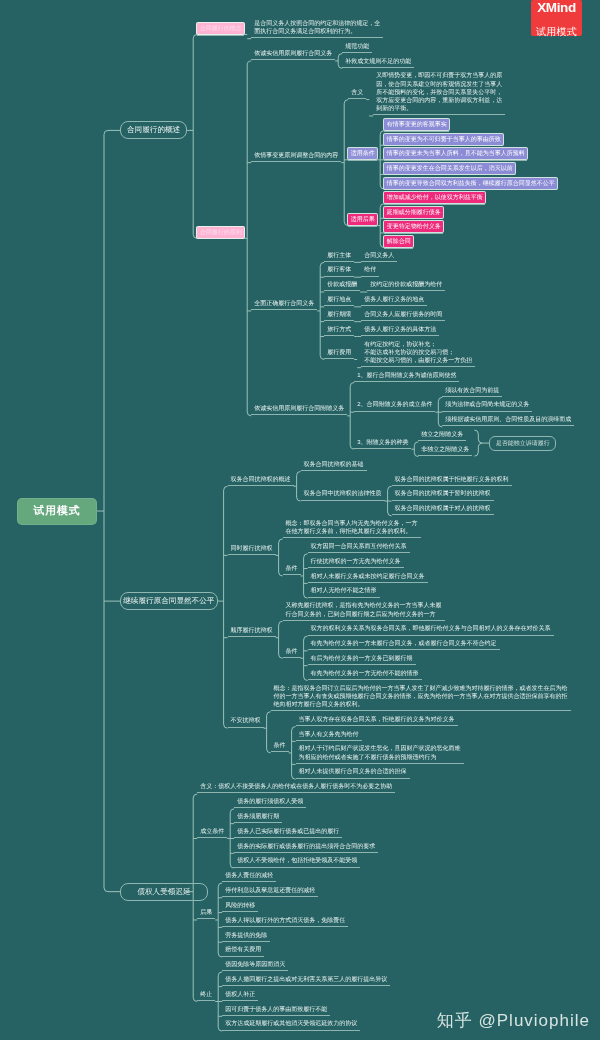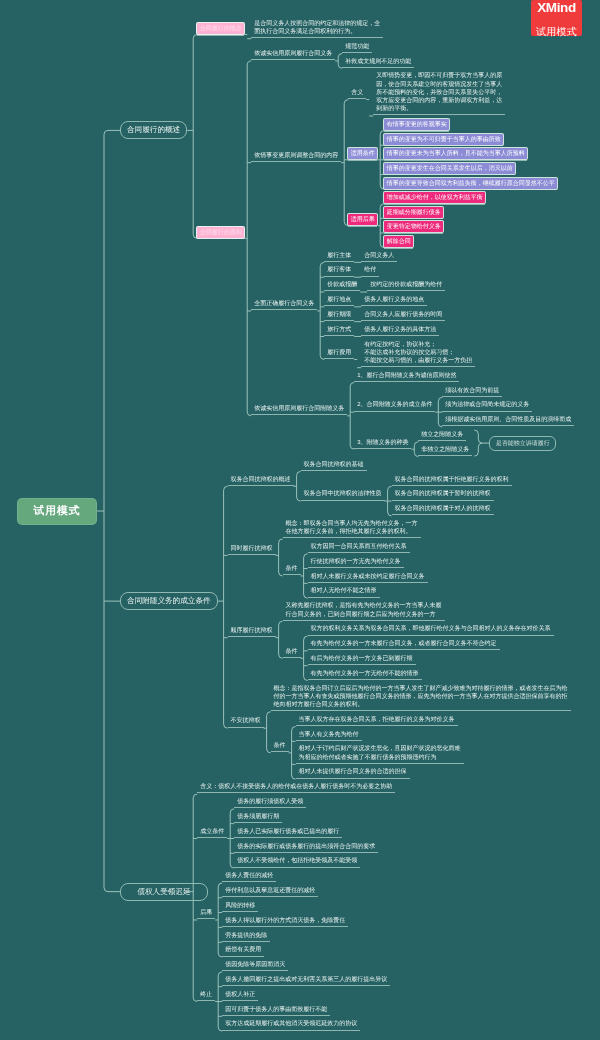--- a/index.html
+++ b/index.html
@@ -71,20 +71,21 @@
       <path d="M 218.2 886.9300000000001 L 218.2 953.0300000000003 M 215.2 919.9800000000001 L 218.2 919.9800000000001 M 218.2 886.9300000000001 Q 218.2 882.9300000000001 222.2 882.9300000000001 L 222.2 882.9300000000001 M 218.2 897.7500000000001 L 222.2 897.7500000000001 M 218.2 912.5700000000002 L 222.2 912.5700000000002 M 218.2 927.3900000000002 L 222.2 927.3900000000002 M 218.2 942.2100000000003 L 222.2 942.2100000000003 M 218.2 953.0300000000003 Q 218.2 957.0300000000003 222.2 957.0300000000003 L 222.2 957.0300000000003 " fill="none" stroke="#9cc2bc" stroke-width="1"></path>
       <path d="M 218.2 975.85 L 218.2 1027.13 M 215.2 1001.4900000000001 L 218.2 1001.4900000000001 M 218.2 975.85 Q 218.2 971.85 222.2 971.85 L 222.2 971.85 M 218.2 986.6700000000001 L 222.2 986.6700000000001 M 218.2 1001.4900000000001 L 222.2 1001.4900000000001 M 218.2 1016.3100000000002 L 222.2 1016.3100000000002 M 218.2 1027.13 Q 218.2 1031.13 222.2 1031.13 L 222.2 1031.13 " fill="none" stroke="#9cc2bc" stroke-width="1"></path>
       <path d="M 193.2 798.01 L 193.2 997.4900000000001 M 187.2 891.6500000000001 L 193.2 891.6500000000001 M 193.2 798.01 Q 193.2 794.01 197.2 794.01 L 197.2 794.01 M 193.2 838.4700000000001 L 197.2 838.4700000000001 M 193.2 919.9800000000001 L 197.2 919.9800000000001 M 193.2 997.4900000000001 Q 193.2 1001.4900000000001 197.2 1001.4900000000001 L 197.2 1001.4900000000001 " fill="none" stroke="#9cc2bc" stroke-width="1"></path>
       <path d="M 104 134.40375 L 104 887.6500000000001 M 97 511.026875 L 104 511.026875 M 104 134.40375 Q 104 130.40375 108 130.40375 L 120 130.40375 M 104 601.1174999999998 L 120 601.1174999999998 M 104 887.6500000000001 Q 104 891.6500000000001 108 891.6500000000001 L 120 891.6500000000001 " fill="none" stroke="#9cc2bc" stroke-width="1"></path>
       <path d="M 474.32 430.09 Q 478.32 430.09 478.32 434.09 L 478.32 439.09999999999997 Q 478.32 443.09999999999997 482.32 443.09999999999997 M 482.32 443.09999999999997 L 489.32 443.09999999999997 M 474.32 456.10999999999996 Q 478.32 456.10999999999996 478.32 452.10999999999996 L 478.32 447.09999999999997 Q 478.32 443.09999999999997 482.32 443.09999999999997" fill="none" stroke="#9cc2bc" stroke-width="1"></path>
     </svg>
   <div id="badge">
     <div class="b1">XMind</div>
     <div class="b2">试用模式</div>
   </div>
+  <div id="watermark">知乎 @Pluviophile</div>
 <div class="ulx" style="left: 197.2px; top: 34.51px; width: 47px;"></div>
     <div class="ulx" style="left: 384.2px; top: 130.59px; width: 65px;"></div>
     <div class="ulx" style="left: 384.2px; top: 145.21px; width: 119px;"></div>
     <div class="ulx" style="left: 384.2px; top: 159.83px; width: 143px;"></div>
     <div class="ulx" style="left: 384.2px; top: 174.45px; width: 131px;"></div>
     <div class="ulx" style="left: 384.2px; top: 189.07px; width: 173px;"></div>
     <div class="ulx" style="left: 348.2px; top: 159.83px; width: 29px;"></div>
     <div class="ulx" style="left: 384.2px; top: 203.69px; width: 101px;"></div>
     <div class="ulx" style="left: 384.2px; top: 218.31px; width: 59px;"></div>
     <div class="ulx" style="left: 384.2px; top: 232.93px; width: 59px;"></div>
@@ -183,21 +184,21 @@
     </div>
     <div class="node n-plain" style="left: 295.6px; top: 714.83px; width: 162px; height: 11.2px; font-size: 6px;">当事人双方存在双务合同关系，拒绝履行的义务为对价义务</div>
     <div class="node n-plain" style="left: 295.6px; top: 729.65px; width: 66px; height: 11.2px; font-size: 6px;">当事人有义务先为给付</div>
     <div class="node n-plain" style="left: 295.6px; top: 744.47px; width: 168px; height: 19.4px; font-size: 6px;">
       <span class="ln">相对人于订约后财产状况发生恶化，且因财产状况的恶化而难</span>
       <span class="ln">为相应的给付或者实施了不履行债务的预期违约行为</span>
     </div>
     <div class="node n-plain" style="left: 295.6px; top: 767.49px; width: 114px; height: 11.2px; font-size: 6px;">相对人未提供履行合同义务的合适的担保</div>
     <div class="node n-plain" style="left: 270.6px; top: 741.16px; width: 18px; height: 11.2px; font-size: 6px;">条件</div>
     <div class="node n-plain" style="left: 227.6px; top: 716.485px; width: 36px; height: 11.2px; font-size: 6px;">不安抗辩权</div>
-    <div class="node n-branch" style="left: 120px; top: 592.117px; width: 97.6px; height: 18px; font-size: 7.6px;">合同附随义务的成立条件</div>
+    <div class="node n-branch" style="left: 120px; top: 592.117px; width: 97.6px; height: 18px; font-size: 7.6px;">继续履行原合同显然不公平</div>
     <div class="node n-plain" style="left: 197.2px; top: 782.31px; width: 198px; height: 11.2px; font-size: 6px;">含义：债权人不接受债务人的给付或在债务人履行债务时不为必要之协助</div>
     <div class="node n-plain" style="left: 234.2px; top: 797.13px; width: 72px; height: 11.2px; font-size: 6px;">债务的履行须债权人受领</div>
     <div class="node n-plain" style="left: 234.2px; top: 811.95px; width: 48px; height: 11.2px; font-size: 6px;">债务须届履行期</div>
     <div class="node n-plain" style="left: 234.2px; top: 826.77px; width: 108px; height: 11.2px; font-size: 6px;">债务人已实际履行债务或已提出的履行</div>
     <div class="node n-plain" style="left: 234.2px; top: 841.59px; width: 144px; height: 11.2px; font-size: 6px;">债务的实际履行或债务履行的提出须符合合同的要求</div>
     <div class="node n-plain" style="left: 234.2px; top: 856.41px; width: 126px; height: 11.2px; font-size: 6px;">债权人不受领给付，包括拒绝受领及不能受领</div>
     <div class="node n-plain" style="left: 197.2px; top: 826.77px; width: 30px; height: 11.2px; font-size: 6px;">成立条件</div>
     <div class="node n-plain" style="left: 222.2px; top: 871.23px; width: 54px; height: 11.2px; font-size: 6px;">债务人责任的减轻</div>
     <div class="node n-plain" style="left: 222.2px; top: 886.05px; width: 96px; height: 11.2px; font-size: 6px;">停付利息以及孳息返还责任的减轻</div>
     <div class="node n-plain" style="left: 222.2px; top: 900.87px; width: 36px; height: 11.2px; font-size: 6px;">风险的转移</div>

